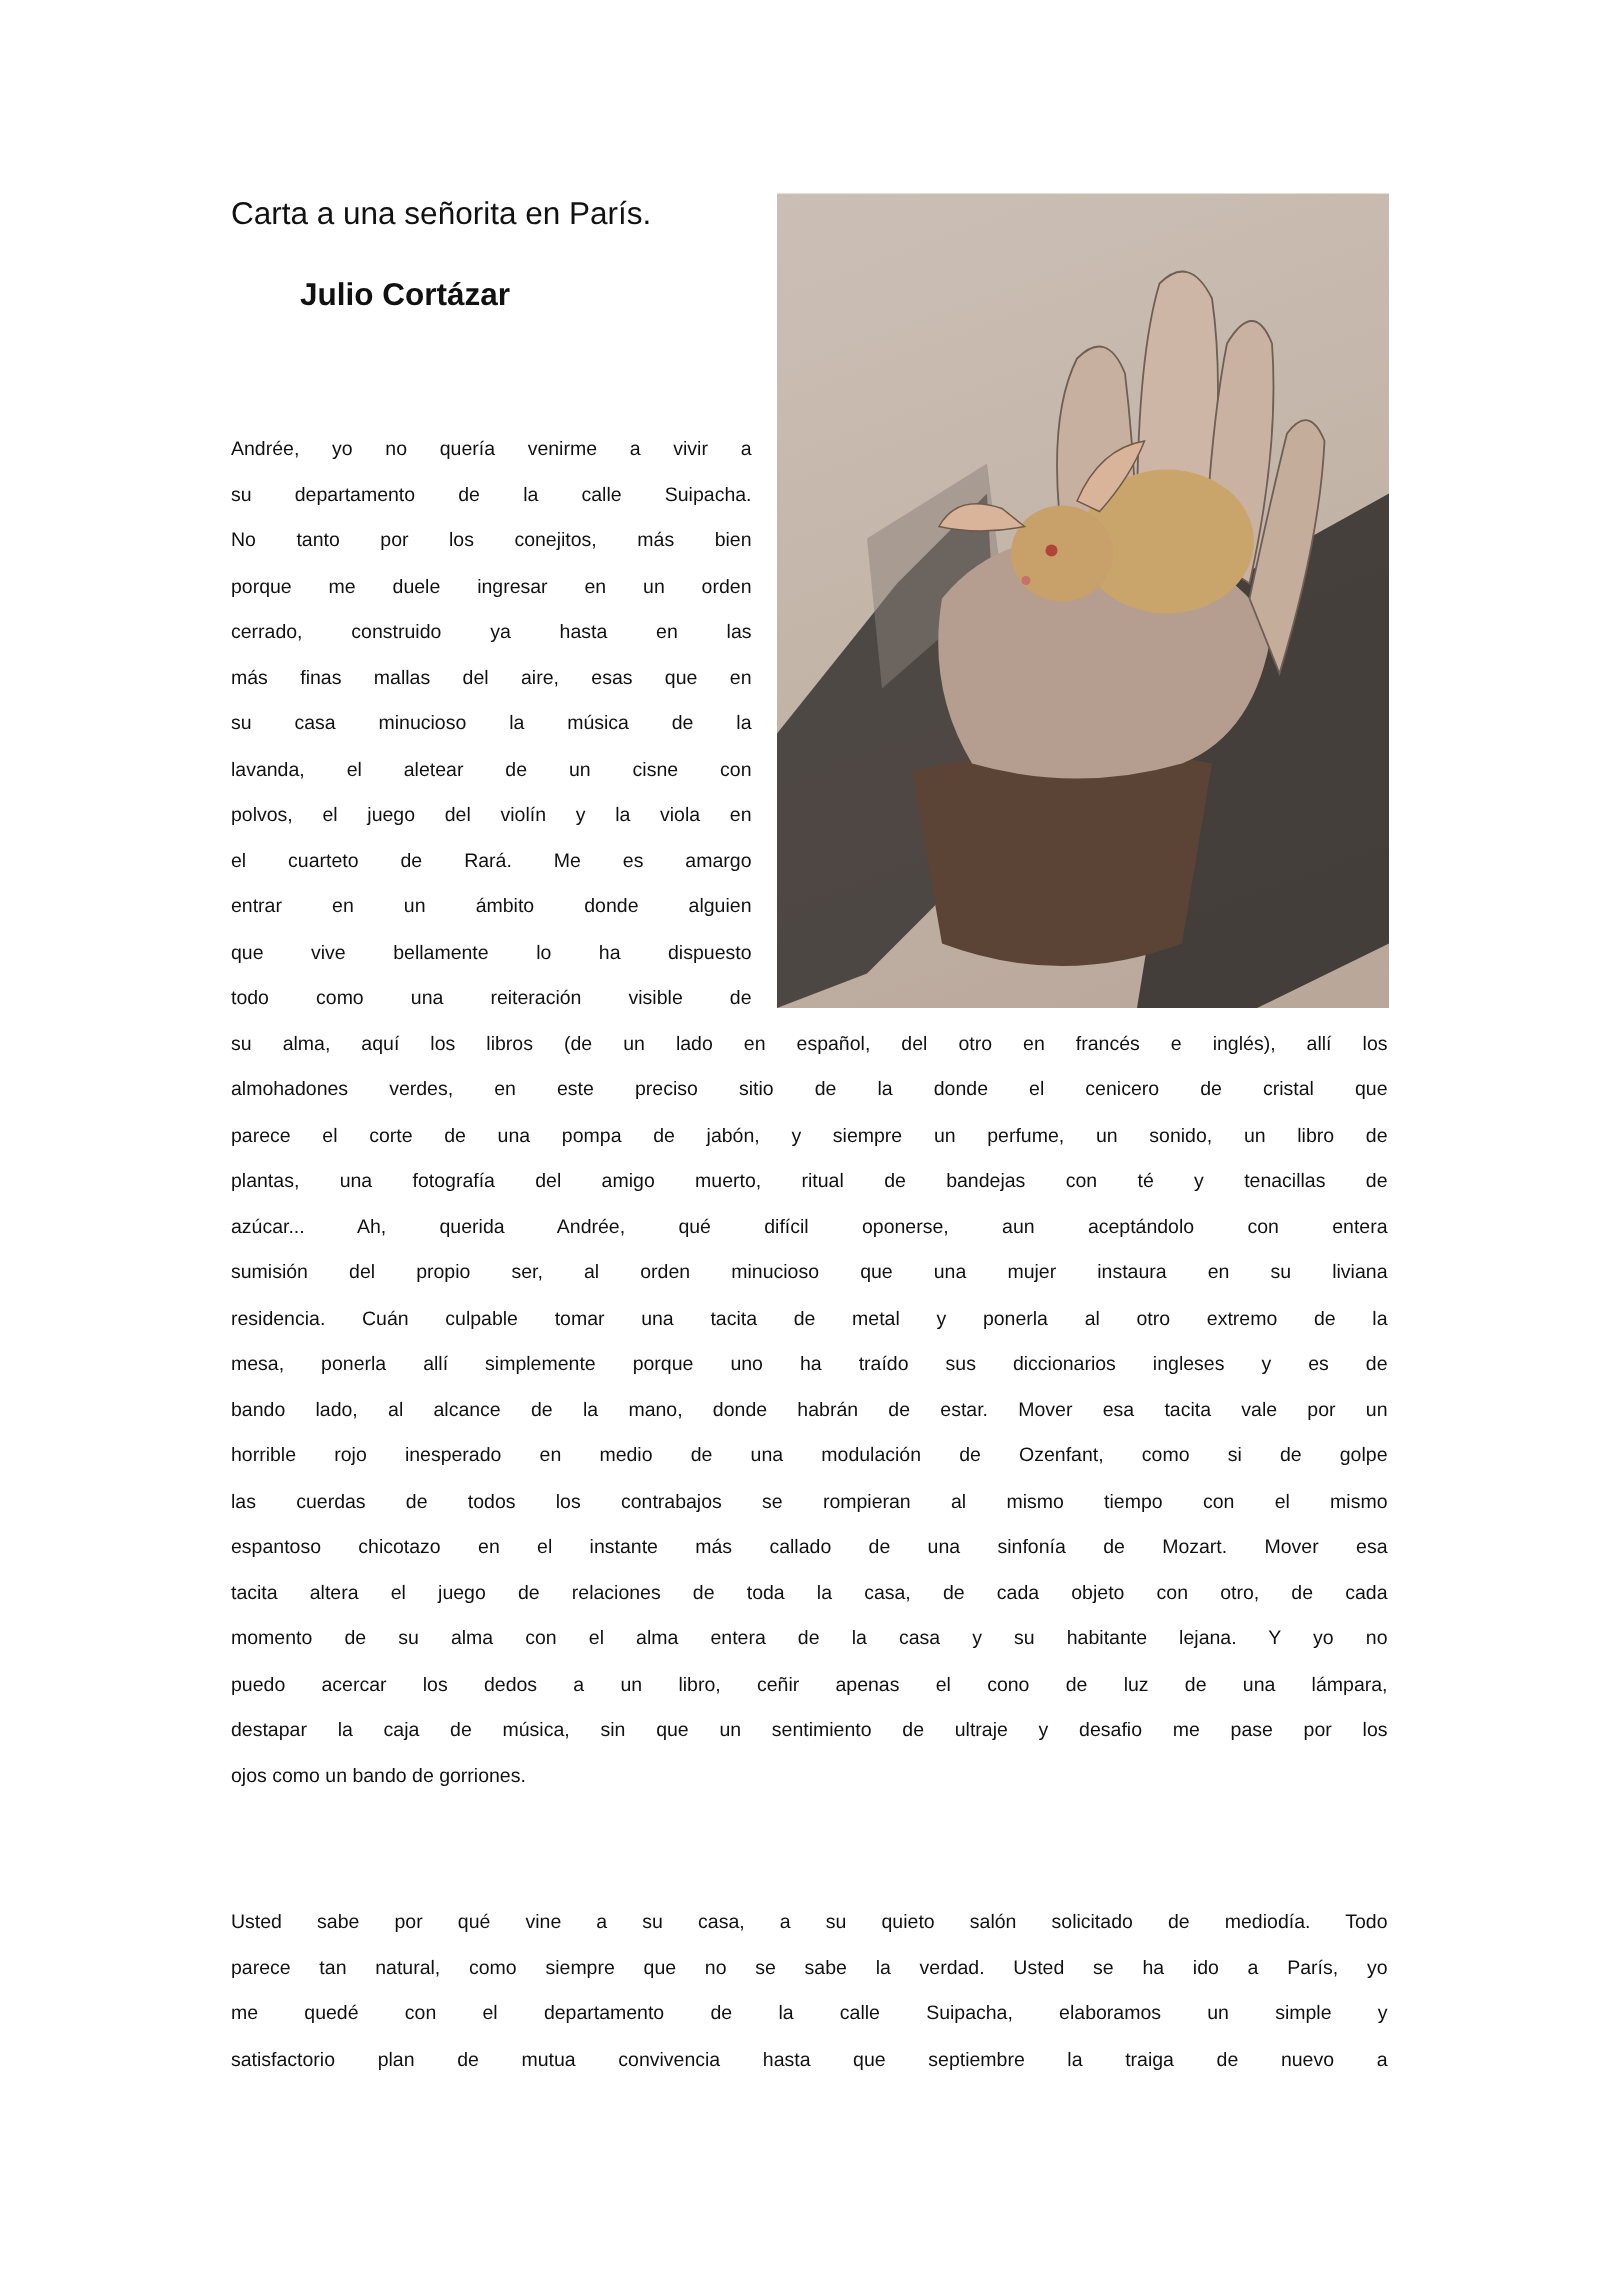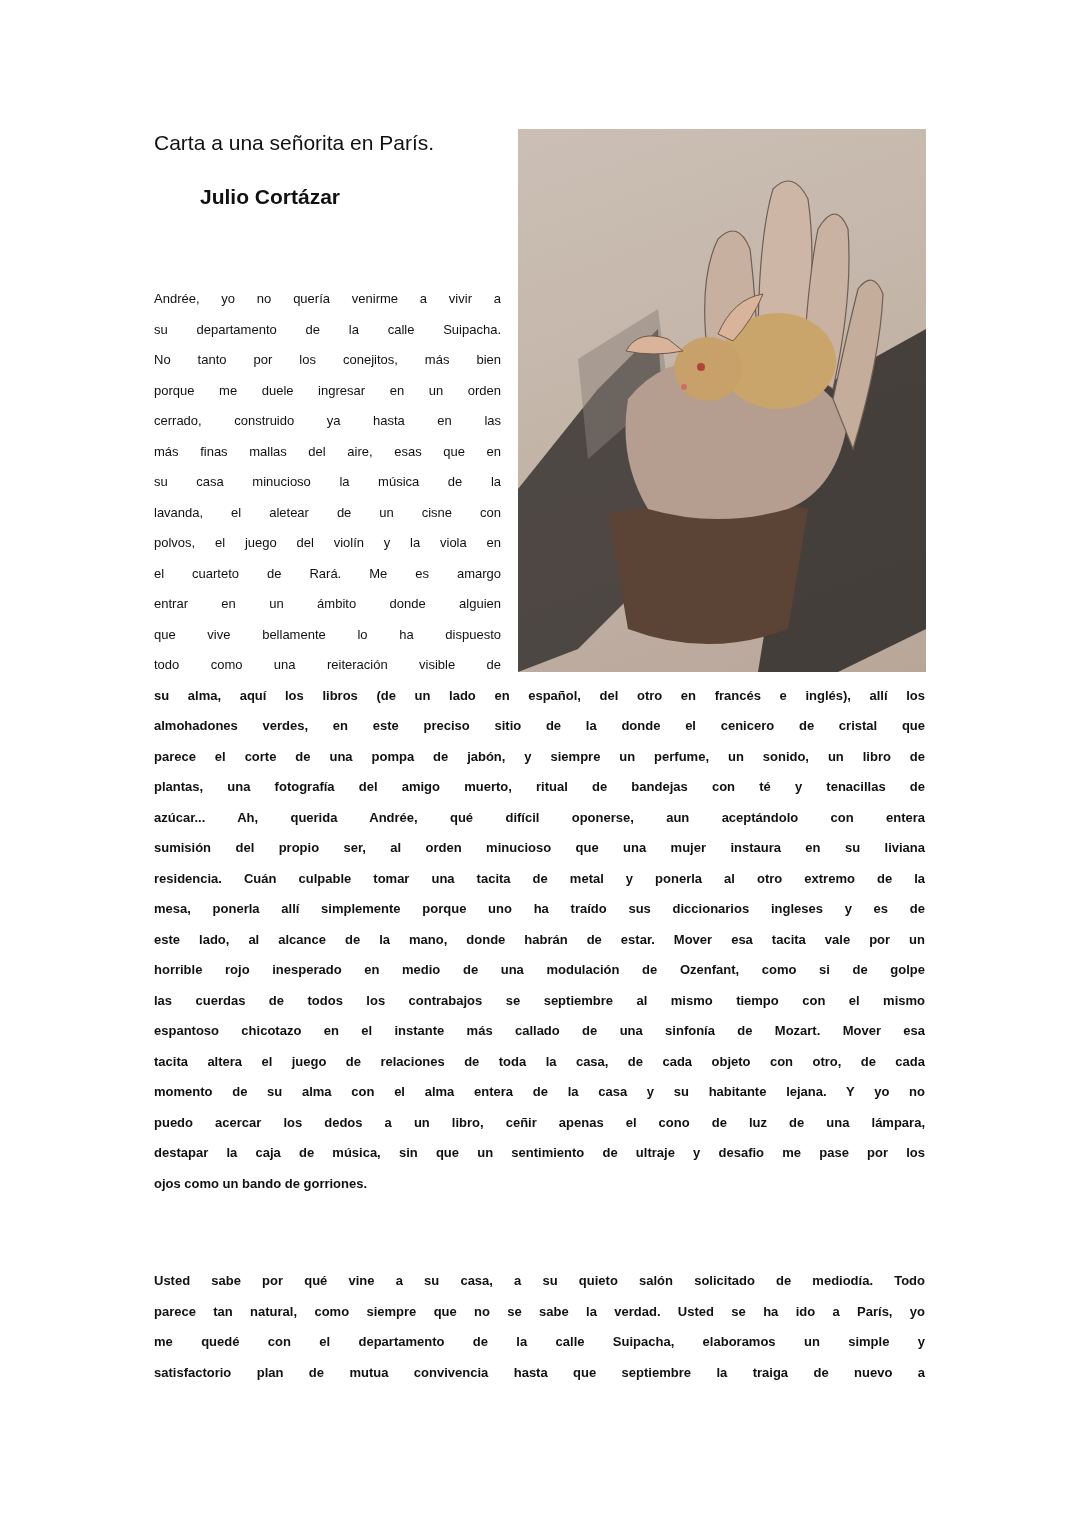--- a/index.html
+++ b/index.html
@@ -5,21 +5,21 @@
   html, body { margin: 0; padding: 0; background: #ffffff; }
   body { width: 1080px; height: 1528px; position: relative; overflow: hidden;
          font-family: "Liberation Sans", "DejaVu Sans", sans-serif; color: #111; }
   .title { position: absolute; left: 154px; top: 131px; font-size: 21px; font-weight: normal; letter-spacing: 0px; }
   .author { position: absolute; left: 160px; top: 185px; font-size: 21px; font-weight: bold; margin-left: 40px; }
   .figure { position: absolute; left: 518px; top: 129px; width: 408px; height: 543px;
             background: linear-gradient(160deg, #cbbfb5 0%, #c4b5a9 45%, #b8a699 100%); overflow: hidden; }
   .figure svg { width: 100%; height: 100%; display: block; }
   .line { position: absolute; left: 154px; font-size: 13px; line-height: 30.5px; white-space: nowrap; }
   .narrow { width: 347px; text-align: justify; text-align-last: justify; }
-  .wide { width: 771px; text-align: justify; text-align-last: justify; font-weight: bold; }
+  .wide { width: 771px; text-align: justify; text-align-last: justify; }
   .last { text-align-last: left; }
 </style>
 </head>
 <body>
 
 <div>
   <div class="title">Carta a una señorita en París.</div>
   <div class="author">Julio Cortázar</div>
 
   <div class="figure">
@@ -62,23 +62,23 @@
   <div class="line narrow" style="top:650px">todo como una reiteración visible de</div>
 
   <div class="line wide" style="top:680.5px">su alma, aquí los libros (de un lado en español, del otro en francés e inglés), allí los</div>
   <div class="line wide" style="top:711px">almohadones verdes, en este preciso sitio de la donde el cenicero de cristal que</div>
   <div class="line wide" style="top:741.5px">parece el corte de una pompa de jabón, y siempre un perfume, un sonido, un libro de</div>
   <div class="line wide" style="top:772px">plantas, una fotografía del amigo muerto, ritual de bandejas con té y tenacillas de</div>
   <div class="line wide" style="top:802.5px">azúcar... Ah, querida Andrée, qué difícil oponerse, aun aceptándolo con entera</div>
   <div class="line wide" style="top:833px">sumisión del propio ser, al orden minucioso que una mujer instaura en su liviana</div>
   <div class="line wide" style="top:863.5px">residencia. Cuán culpable tomar una tacita de metal y ponerla al otro extremo de la</div>
   <div class="line wide" style="top:894px">mesa, ponerla allí simplemente porque uno ha traído sus diccionarios ingleses y es de</div>
-  <div class="line wide" style="top:924.5px">este lado, al alcance de la mano, donde habrán de estar. Mover esa tacita vale por un</div>
+  <div class="line wide" style="top:924.5px">bando lado, al alcance de la mano, donde habrán de estar. Mover esa tacita vale por un</div>
   <div class="line wide" style="top:955px">horrible rojo inesperado en medio de una modulación de Ozenfant, como si de golpe</div>
-  <div class="line wide" style="top:985.5px">las cuerdas de todos los contrabajos se septiembre al mismo tiempo con el mismo</div>
+  <div class="line wide" style="top:985.5px">las cuerdas de todos los contrabajos se rompieran al mismo tiempo con el mismo</div>
   <div class="line wide" style="top:1016px">espantoso chicotazo en el instante más callado de una sinfonía de Mozart. Mover esa</div>
   <div class="line wide" style="top:1046.5px">tacita altera el juego de relaciones de toda la casa, de cada objeto con otro, de cada</div>
   <div class="line wide" style="top:1077px">momento de su alma con el alma entera de la casa y su habitante lejana. Y yo no</div>
   <div class="line wide" style="top:1107.5px">puedo acercar los dedos a un libro, ceñir apenas el cono de luz de una lámpara,</div>
   <div class="line wide" style="top:1138px">destapar la caja de música, sin que un sentimiento de ultraje y desafio me pase por los</div>
   <div class="line wide last" style="top:1168.5px">ojos como un bando de gorriones.</div>
 
   <div class="line wide" style="top:1266px">Usted sabe por qué vine a su casa, a su quieto salón solicitado de mediodía. Todo</div>
   <div class="line wide" style="top:1296.5px">parece tan natural, como siempre que no se sabe la verdad. Usted se ha ido a París, yo</div>
   <div class="line wide" style="top:1327px">me quedé con el departamento de la calle Suipacha, elaboramos un simple y</div>

